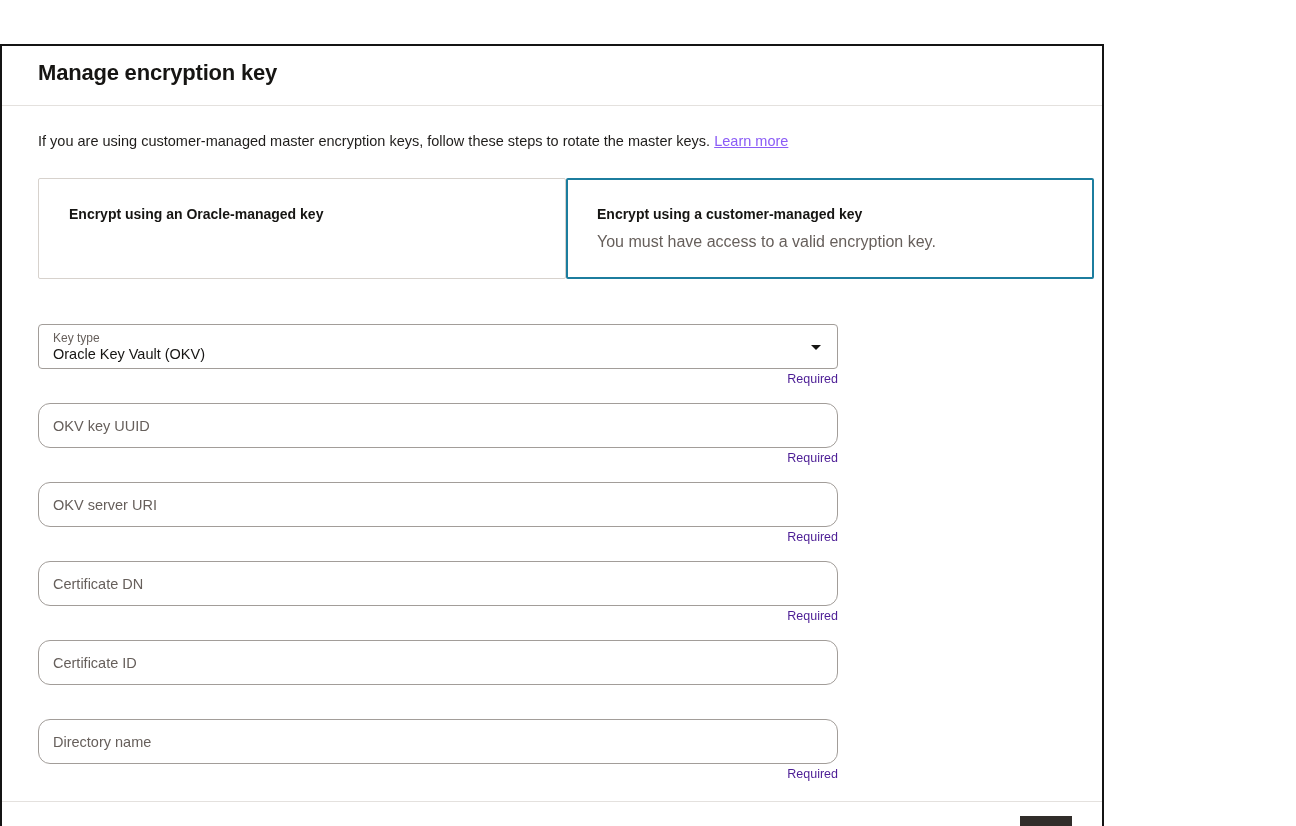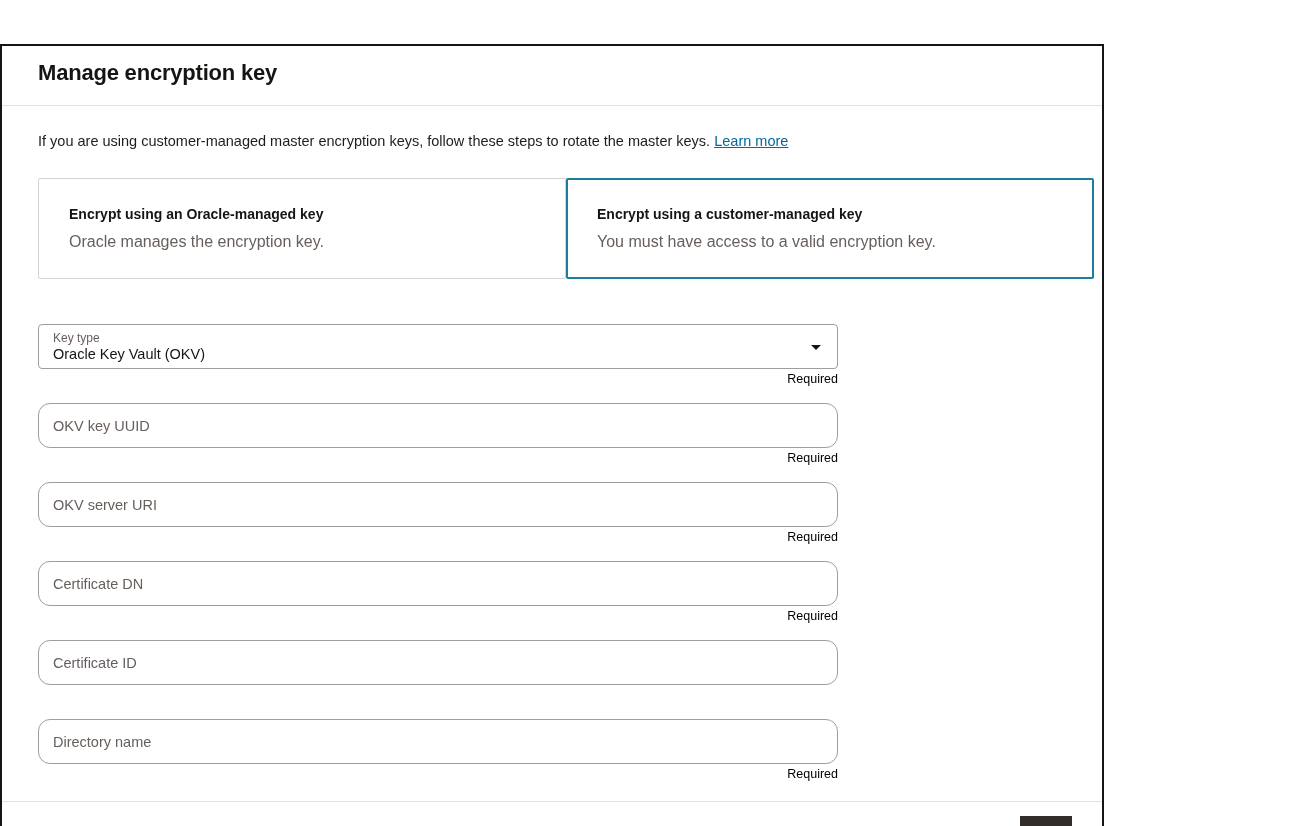--- a/index.html
+++ b/index.html
@@ -40,21 +40,21 @@
     overflow: hidden;
   }
 
   .intro {
     margin: 27px 0 0 0;
     font-size: 14.5px;
     line-height: 17px;
     color: #1f1d1b;
   }
   .intro a {
-    color: #0369a1;
+    color: #8b5cf6;
     text-decoration: underline;
     cursor: pointer;
   }
 
   
   .option-cards {
     display: flex;
     margin-top: 28px;
   }
   .option-card {
@@ -141,21 +141,21 @@
     background: #ffffff;
     outline: none;
   }
   .text-input::placeholder { color: #665f5b; opacity: 1; }
 
   .required-row {
     height: 14px;
     margin-top: 3px;
     text-align: right;
     font-size: 12.5px;
-    color: #000000;
+    color: #4c1d95;
     line-height: 14px;
   }
 
   
   .dialog-footer {
     flex: 0 0 auto;
     height: 67px;
     box-sizing: border-box;
     border-top: 1px solid #e4e1de;
     display: flex;
@@ -198,21 +198,20 @@
 
   <div class="dialog-content">
 
     <p class="intro"><span>If you are using customer-managed master encryption keys, follow these steps to rotate the master keys.</span>
       <a>Learn more</a>
     </p>
 
     <div class="option-cards">
       <div class="option-card">
         <div class="option-title">Encrypt using an Oracle-managed key</div>
-        <div class="option-subtitle">Oracle manages the encryption key.</div>
       </div>
       <div class="option-card selected">
         <div class="option-title">Encrypt using a customer-managed key</div>
         <div class="option-subtitle">You must have access to a valid encryption key.</div>
       </div>
     </div>
 
     <div class="form-area">
 
       <div class="field-block">

